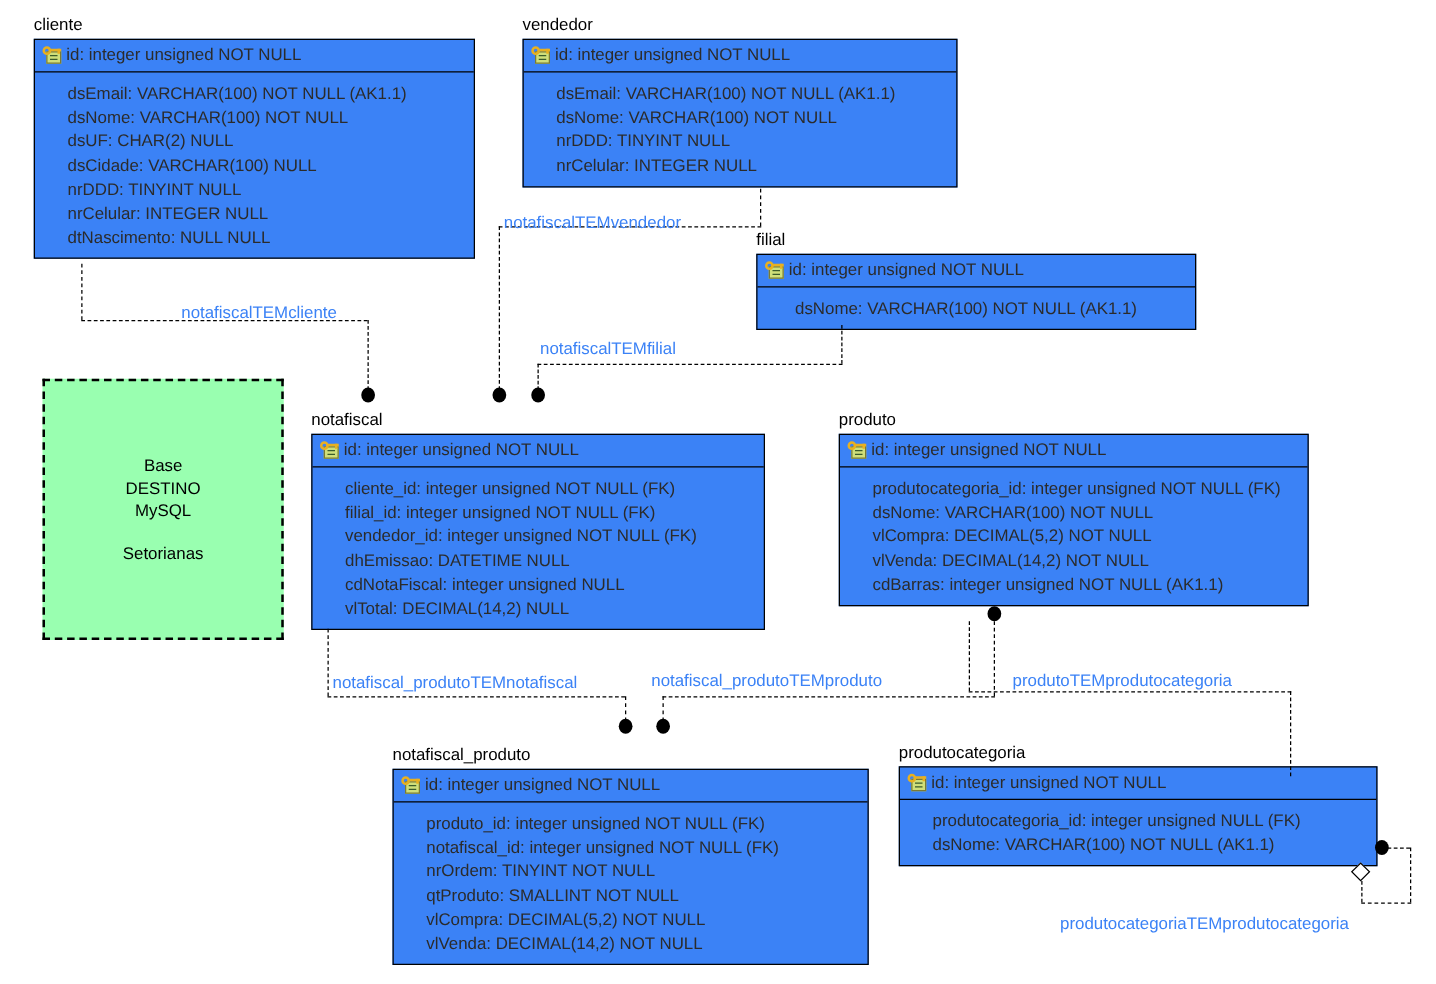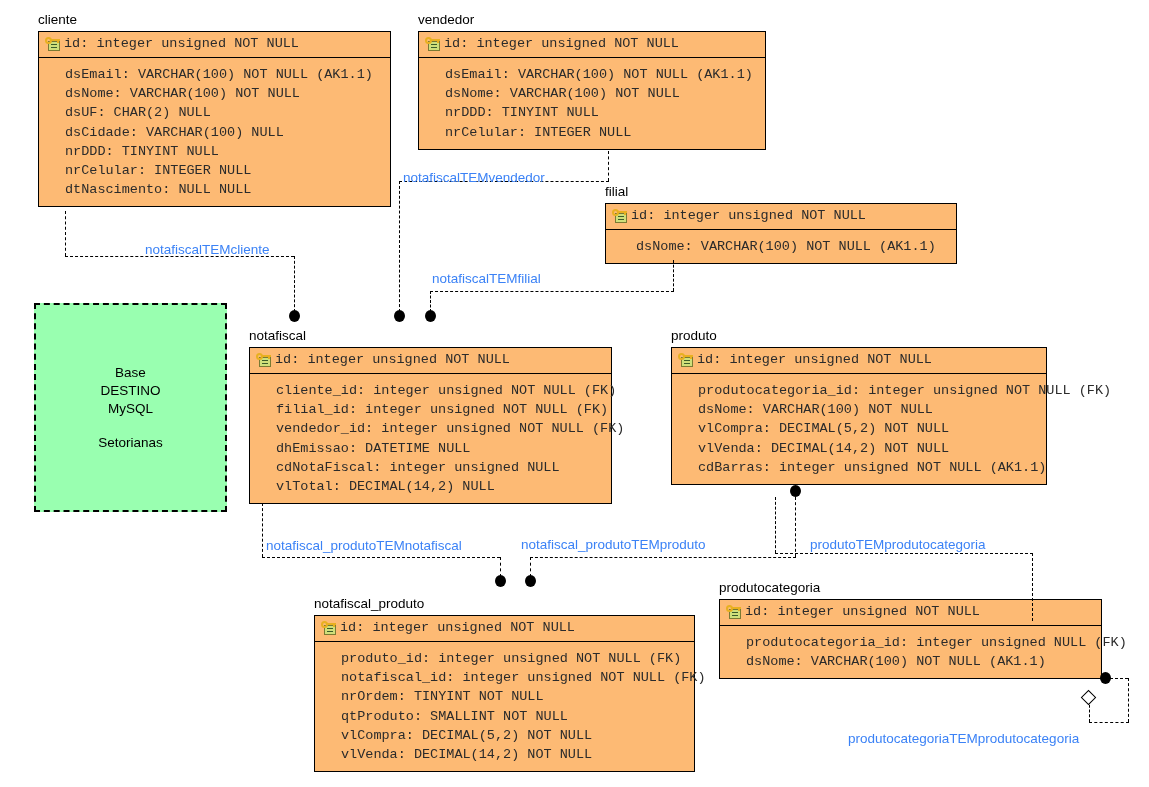--- a/index.html
+++ b/index.html
@@ -29,23 +29,22 @@
     top: -19px;
     left: 0px;
     font-size: 13.5px;
     color: #000000;
     white-space: nowrap;
     line-height: 16px;
   }
   .entity-box {
     position: relative;
     border: 1px solid #000000;
-    background: #fdba74;
-    box-sizing: border-box;
-    font-family: Liberation Mono, monospace;
+    background: #3b82f6;
+    box-sizing: border-box;
   }
   
   .entity-box::after {
     content: "";
     position: absolute;
     left: 5px;
     top: 5px;
     width: 100%;
     height: 100%;
     background-image:
@@ -185,21 +184,21 @@
 <div id="canvas">
 
   <div class="legend-box" style="left:34px; top:303px; width:193px; height:209px;">
     <div class="legend-line">Base</div>
     <div class="legend-line">DESTINO</div>
     <div class="legend-line">MySQL</div>
     <div class="legend-gap"></div>
     <div class="legend-line">Setorianas</div>
   </div>
 
-  <div class="entity" style="left:38px; top:31px; width:353px;">
+  <div class="entity" style="left:27px; top:31px; width:353px;">
     <div class="entity-title">cliente</div>
     <div class="entity-box">
       <div class="pk-section">
         <span class="key-icon">
           <span class="kbody"></span>
             <span class="kline"></span>
           <span class="kring"></span>
             <span class="kshaft"></span>
             <span class="ktooth"></span>
         </span>
@@ -322,21 +321,21 @@
         <div class="attr-row">produto_id: integer unsigned NOT NULL (FK)</div>
         <div class="attr-row">notafiscal_id: integer unsigned NOT NULL (FK)</div>
         <div class="attr-row">nrOrdem: TINYINT NOT NULL</div>
         <div class="attr-row">qtProduto: SMALLINT NOT NULL</div>
         <div class="attr-row">vlCompra: DECIMAL(5,2) NOT NULL</div>
         <div class="attr-row">vlVenda: DECIMAL(14,2) NOT NULL</div>
       </div>
     </div>
   </div>
 
-  <div class="entity" style="left:719px; top:599px; width:383px;">
+  <div class="entity" style="left:719px; top:613px; width:383px;">
     <div class="entity-title">produtocategoria</div>
     <div class="entity-box">
       <div class="pk-section">
         <span class="key-icon">
           <span class="kbody"></span>
             <span class="kline"></span>
           <span class="kring"></span>
             <span class="kshaft"></span>
             <span class="ktooth"></span>
         </span>

